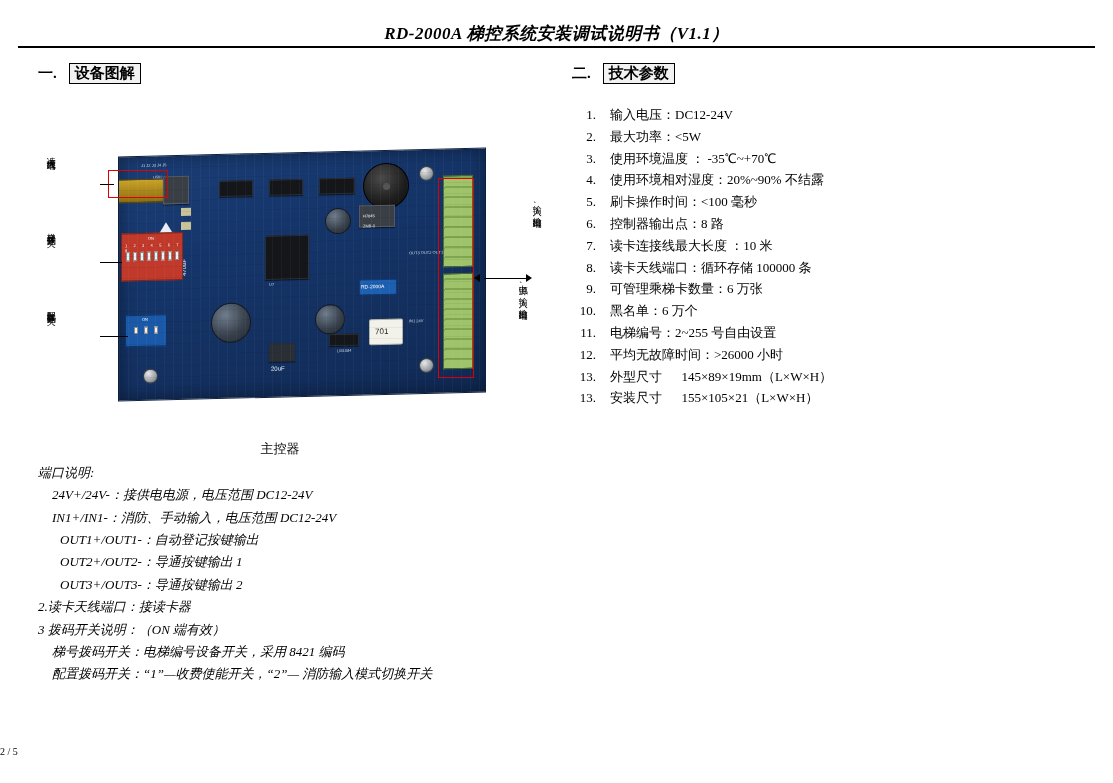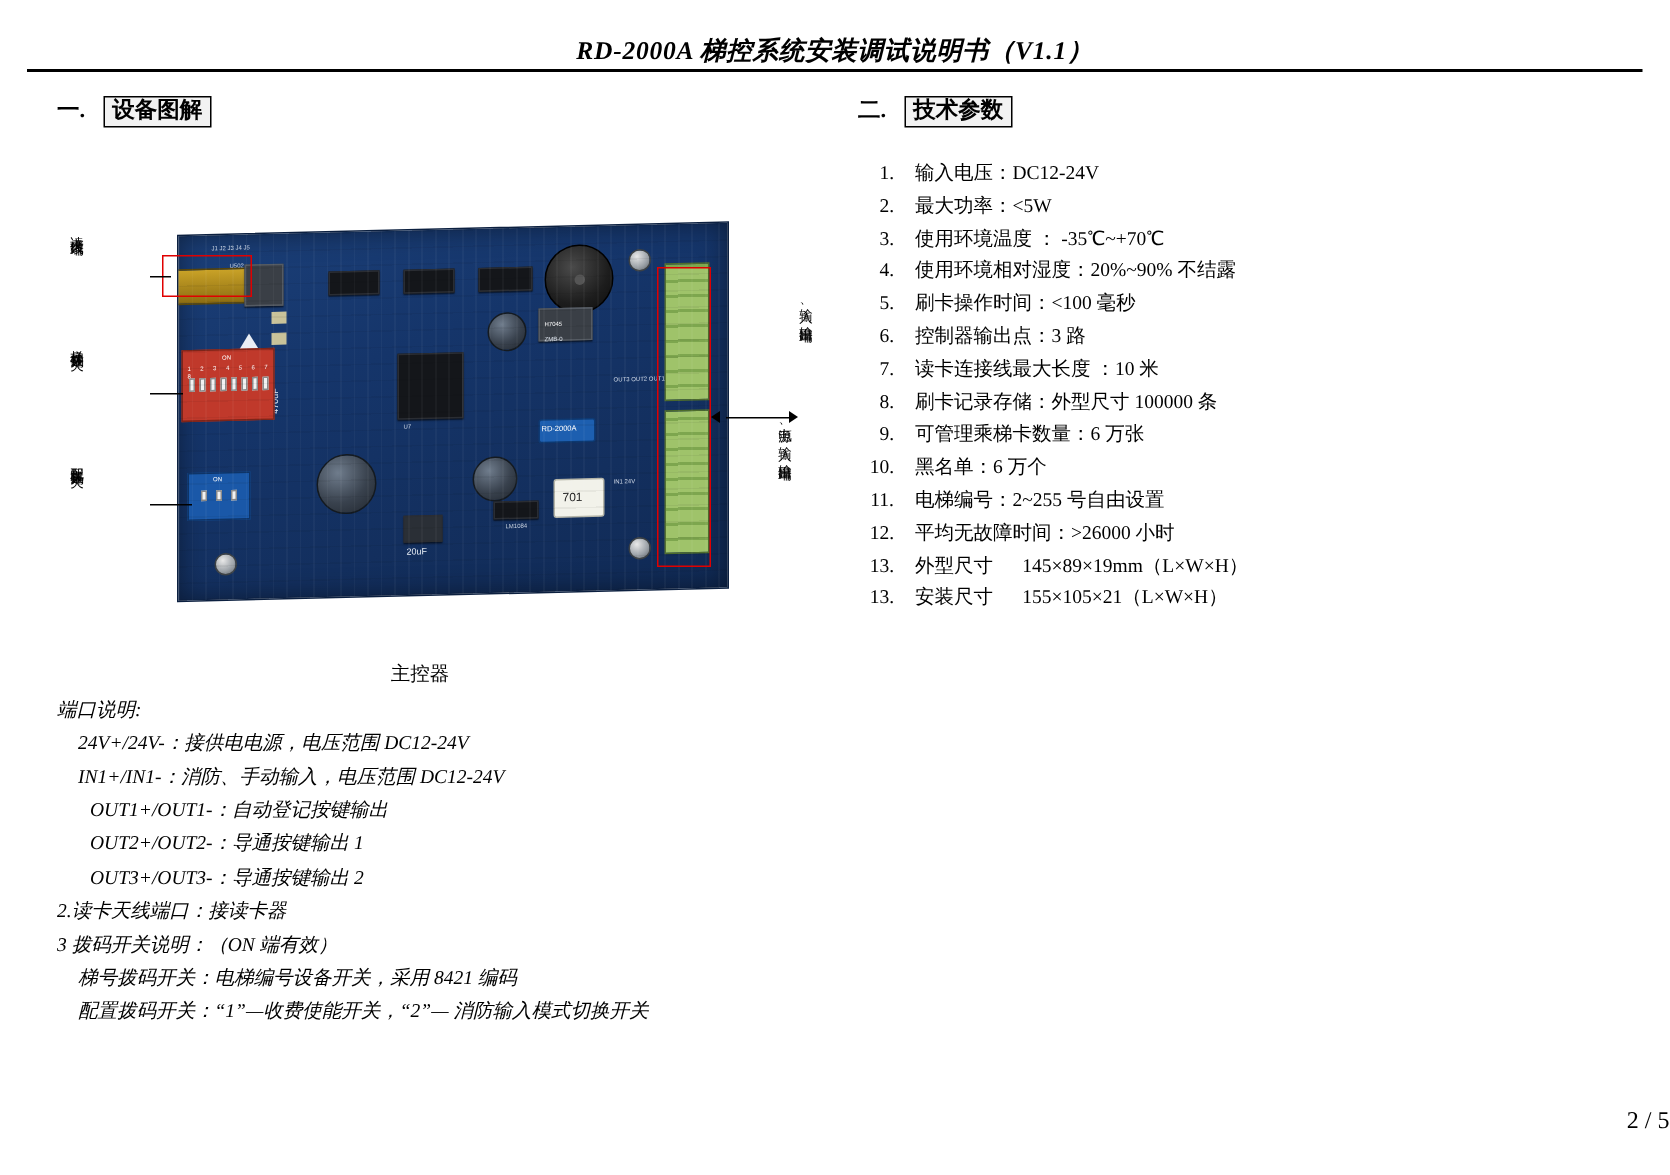--- a/index.html
+++ b/index.html
@@ -184,22 +184,22 @@
     line-height: 1.72;
     font-style: italic;
   }
   .port-desc .ind1 { padding-left: 14px; }
   .port-desc .ind2 { padding-left: 22px; }
 
   
   .footer {
     position:absolute;
     bottom: 26px; left:0; right:0;
-    text-align:right;
-    font-size: 16px;
+    text-align:left;
+    font-size: 10px;
     font-weight: normal;
   }
 </style>
 </head>
 <body>
 
 <div class="header">
   <div class="header-title">RD-2000A 梯控系统安装调试说明书（V1.1）</div>
   <div class="header-rule"></div>
 </div>
@@ -227,29 +227,29 @@
   <div class="spec-row">
       <span class="spec-idx">4.</span>
       <span class="spec-txt">使用环境相对湿度：20%~90% 不结露</span>
     </div>
   <div class="spec-row">
       <span class="spec-idx">5.</span>
       <span class="spec-txt">刷卡操作时间：&lt;100 毫秒</span>
     </div>
   <div class="spec-row">
       <span class="spec-idx">6.</span>
-      <span class="spec-txt">控制器输出点：3 路</span>
+      <span class="spec-txt">控制器输出点：8 路</span>
     </div>
   <div class="spec-row">
       <span class="spec-idx">7.</span>
       <span class="spec-txt">读卡连接线最大长度 ：10 米</span>
     </div>
   <div class="spec-row">
       <span class="spec-idx">8.</span>
-      <span class="spec-txt">刷卡记录存储：外型尺寸 100000 条</span>
+      <span class="spec-txt">读卡天线端口：循环存储 100000 条</span>
     </div>
   <div class="spec-row">
       <span class="spec-idx">9.</span>
       <span class="spec-txt">可管理乘梯卡数量：6 万张</span>
     </div>
   <div class="spec-row">
       <span class="spec-idx">10.</span>
       <span class="spec-txt">黑名单：6 万个</span>
     </div>
   <div class="spec-row">

